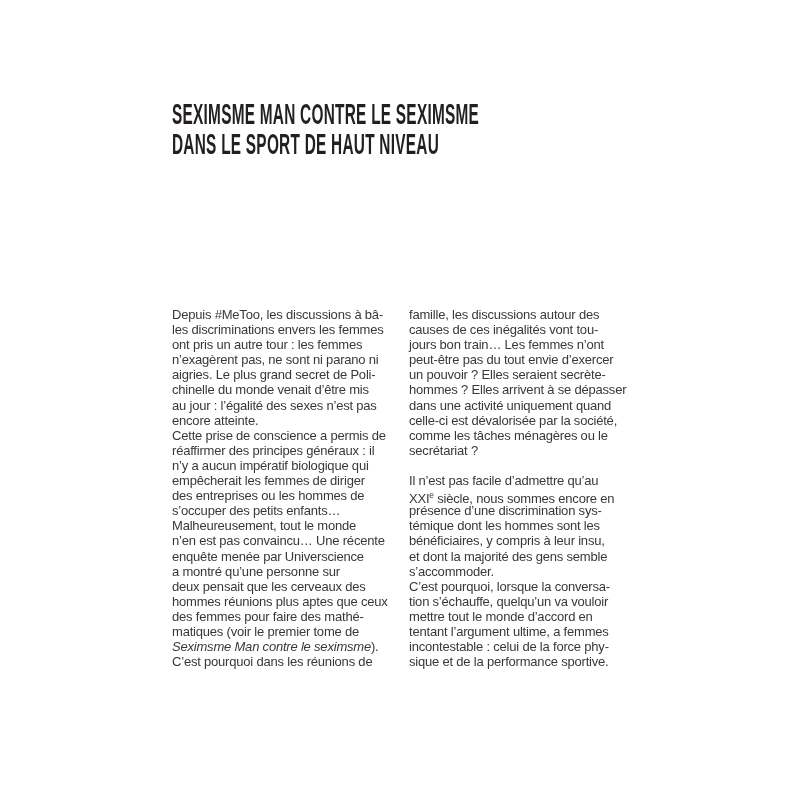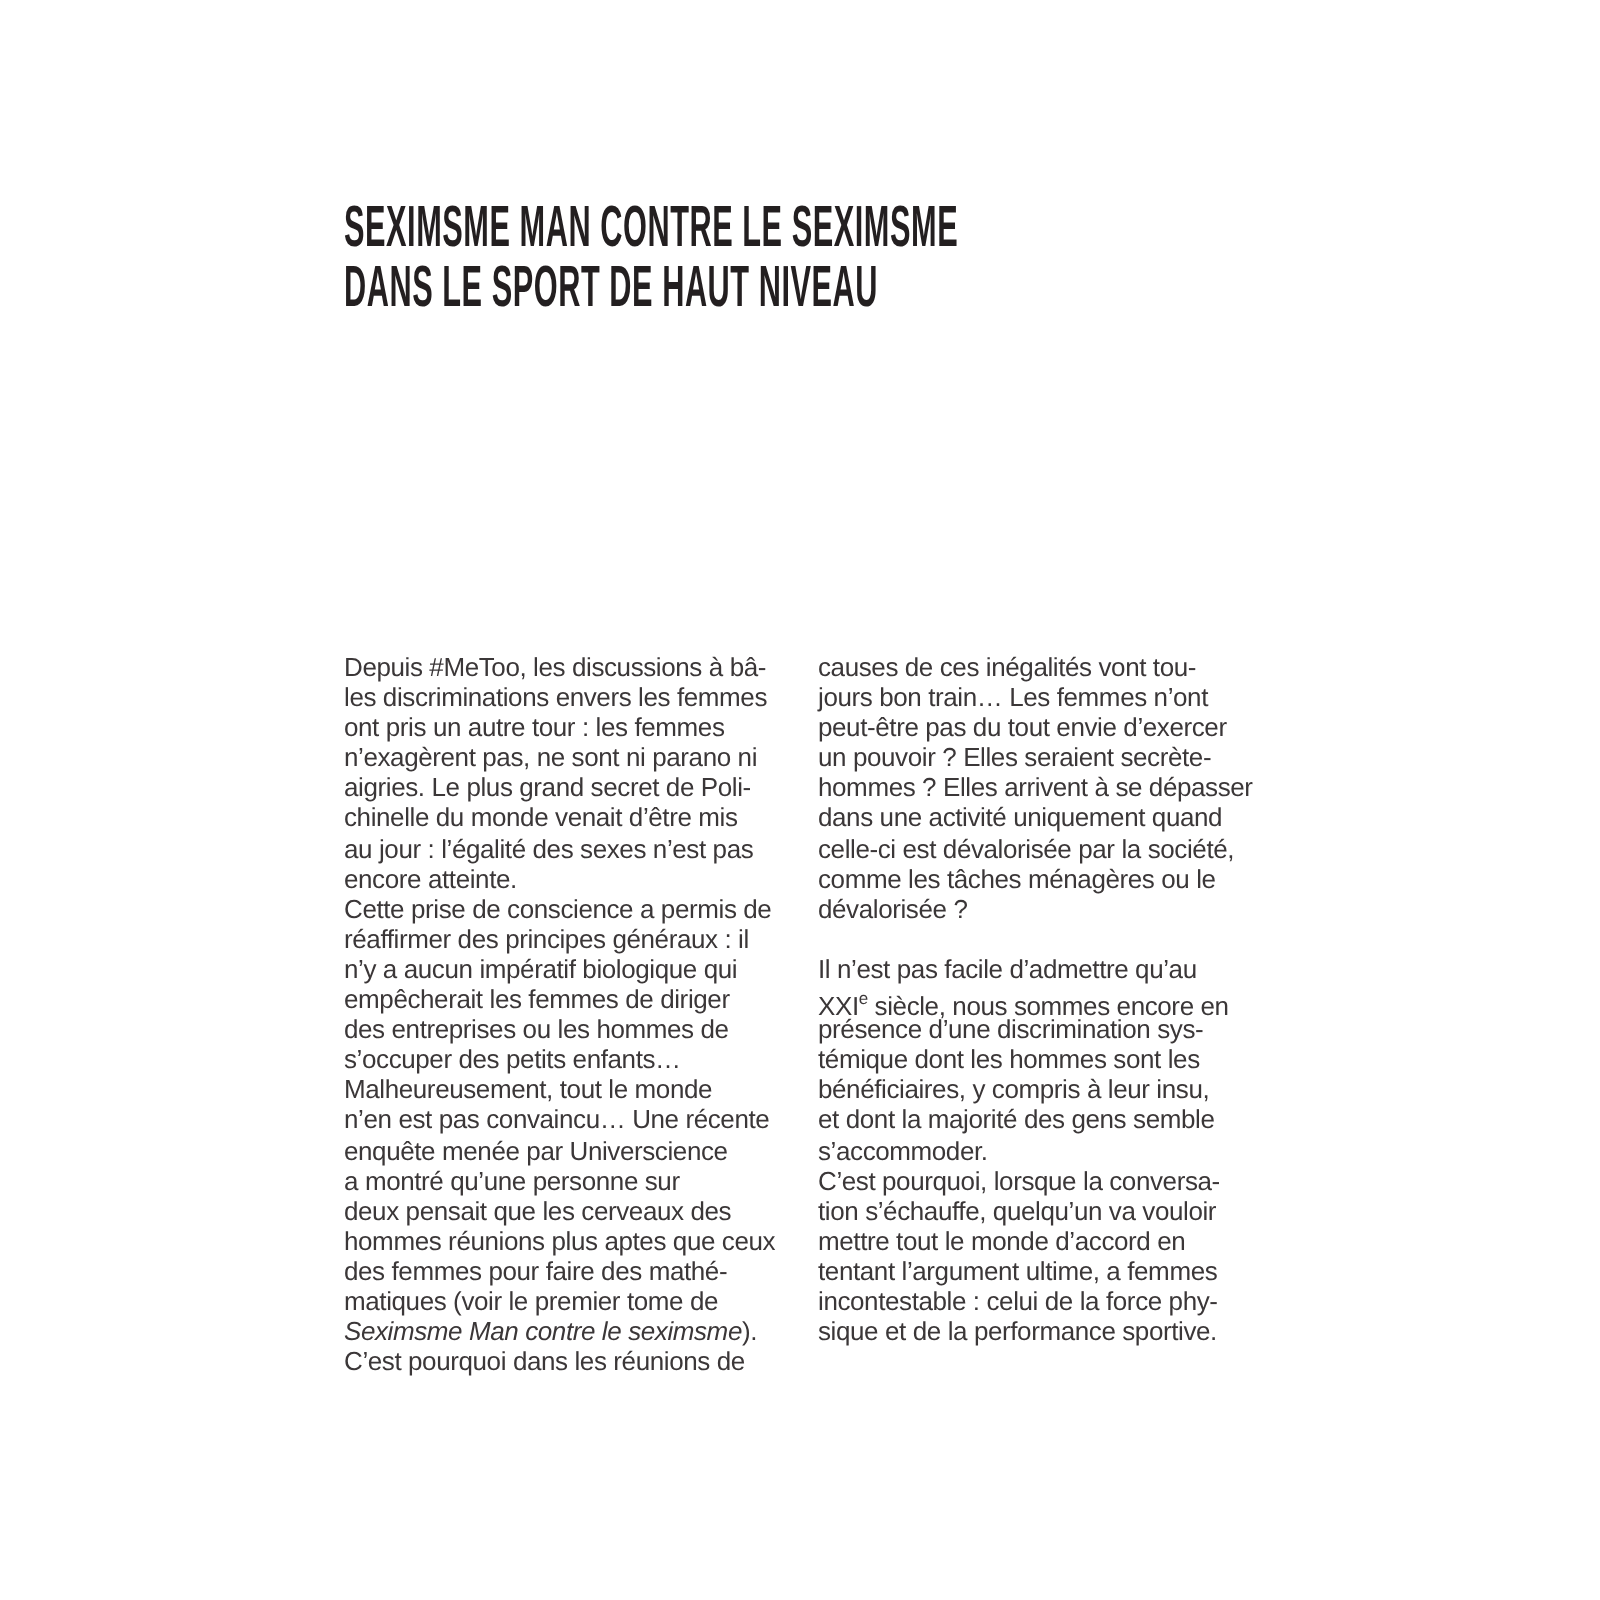--- a/index.html
+++ b/index.html
@@ -28,21 +28,21 @@
     font-size: 29px;
     line-height: 30px;
     letter-spacing: 0.5px;
     white-space: nowrap;
     color: var(--title-color);
     transform: scaleX(0.53);
     transform-origin: 0 0;
   }
   .col {
     position: absolute;
-    top: 326px;
+    top: 307px;
     width: 236px;
     color: var(--body-color);
     font-size: 13px;
     letter-spacing: -0.2px;
   }
   .col-left  { left: 172px; }
   .col-right { left: 409px; }
   .line {
     height: 15.1px;
     line-height: 15.1px;
@@ -85,29 +85,30 @@
       <div class="line"><span>a montré qu’une personne sur</span></div>
       <div class="line"><span>deux pensait que les cerveaux des</span></div>
       <div class="line"><span>hommes réunions plus aptes que ceux</span></div>
       <div class="line"><span>des femmes pour faire des mathé-</span></div>
       <div class="line"><span>matiques (voir le premier tome de</span></div>
       <div class="line"><span class="italic">Seximsme Man contre le seximsme</span><span>).</span></div>
       <div class="line"><span>C’est pourquoi dans les réunions de</span></div>
     </section>
 
   <section class="col col-right">
+      <div class="line"><span>famille, les discussions autour des</span></div>
       <div class="line"><span>causes de ces inégalités vont tou-</span></div>
       <div class="line"><span>jours bon train… Les femmes n’ont</span></div>
       <div class="line"><span>peut-être pas du tout envie d’exercer</span></div>
       <div class="line"><span>un pouvoir ? Elles seraient secrète-</span></div>
       <div class="line"><span>hommes ? Elles arrivent à se dépasser</span></div>
       <div class="line"><span>dans une activité uniquement quand</span></div>
       <div class="line"><span>celle-ci est dévalorisée par la société,</span></div>
       <div class="line"><span>comme les tâches ménagères ou le</span></div>
-      <div class="line"><span>dévalorisée ?</span></div>
+      <div class="line"><span>secrétariat ?</span></div>
       <div class="line"></div>
       <div class="line"><span>Il n’est pas facile d’admettre qu’au</span></div>
       <div class="line"><span>XXI</span><span class="sup">e</span><span> siècle, nous sommes encore en</span></div>
       <div class="line"><span>présence d’une discrimination sys-</span></div>
       <div class="line"><span>témique dont les hommes sont les</span></div>
       <div class="line"><span>bénéficiaires, y compris à leur insu,</span></div>
       <div class="line"><span>et dont la majorité des gens semble</span></div>
       <div class="line"><span>s’accommoder.</span></div>
       <div class="line"><span>C’est pourquoi, lorsque la conversa-</span></div>
       <div class="line"><span>tion s’échauffe, quelqu’un va vouloir</span></div>

